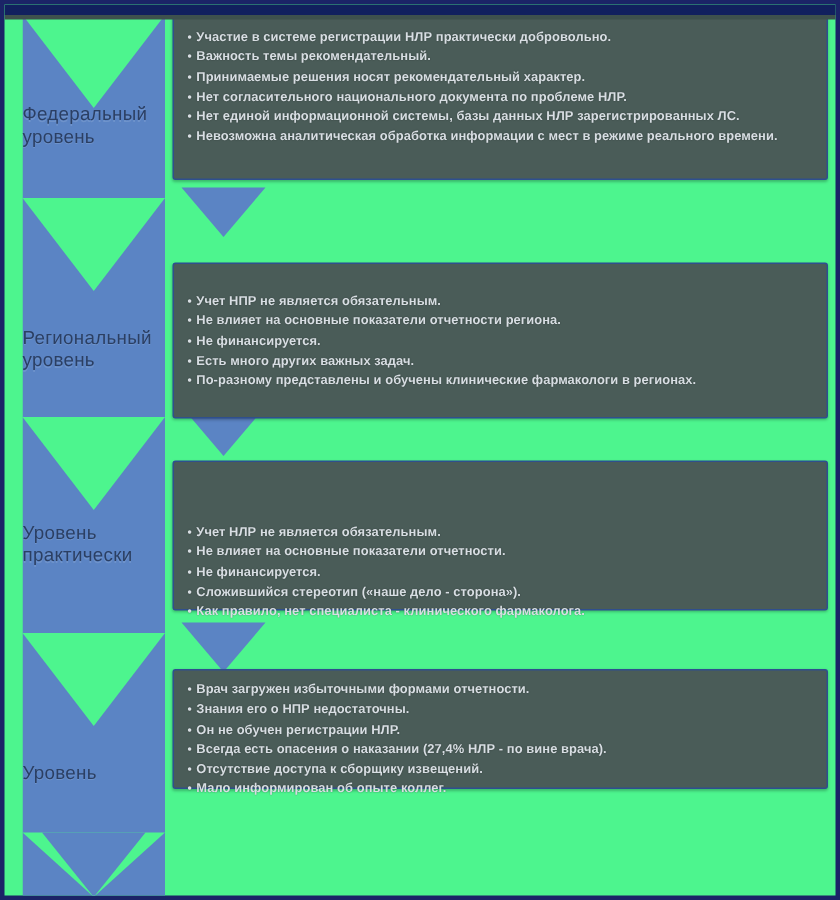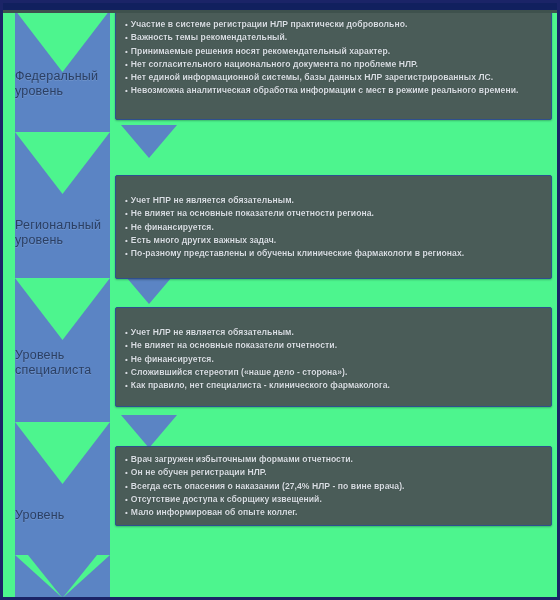--- a/index.html
+++ b/index.html
@@ -125,21 +125,21 @@
     <div>уровень</div>
   </div>
 
   <div class="level-label" style="top:215px;">
     <div>Региональный</div>
     <div>уровень</div>
   </div>
 
   <div class="level-label" style="top:345px;">
     <div>Уровень</div>
-    <div>специалиста</div>
+    <div>практически</div>
   </div>
 
   <div class="level-label" style="top:505px;">
     <div>Уровень</div>
   </div>
 
   <div class="panel" style="left:112px;top:7px;width:437px;height:110px;">
     <ul>
       <li>Участие в системе регистрации НЛР практически добровольно.</li>
       <li>Важность темы рекомендательный.</li>
@@ -154,32 +154,33 @@
     <ul style="padding-top:18px;">
       <li>Учет НПР не является обязательным.</li>
       <li>Не влияет на основные показатели отчетности региона.</li>
       <li>Не финансируется.</li>
       <li>Есть много других важных задач.</li>
       <li>По-разному представлены и обучены клинические фармакологи в регионах.</li>
     </ul>
   </div>
 
   <div class="panel" style="left:112px;top:304px;width:437px;height:100px;">
-    <ul style="padding-top:18px;">
+    <ul style="padding-top:18px;margin-top:22px;">
       <li>Учет НЛР не является обязательным.</li>
       <li>Не влияет на основные показатели отчетности.</li>
       <li>Не финансируется.</li>
       <li>Сложившийся стереотип («наше дело - сторона»).</li>
       <li>Как правило, нет специалиста - клинического фармаколога.</li>
     </ul>
   </div>
 
   <div class="panel" style="left:112px;top:443px;width:437px;height:80px;">
     <ul style="padding-top:6px;">
       <li>Врач загружен избыточными формами отчетности.</li>
+      <li>Знания его о НПР недостаточны.</li>
       <li>Он не обучен регистрации НЛР.</li>
       <li>Всегда есть опасения о наказании (27,4% НЛР - по вине врача).</li>
       <li>Отсутствие доступа к сборщику извещений.</li>
       <li>Мало информирован об опыте коллег.</li>
     </ul>
   </div>
 
 </div>
 
 </body></html>

